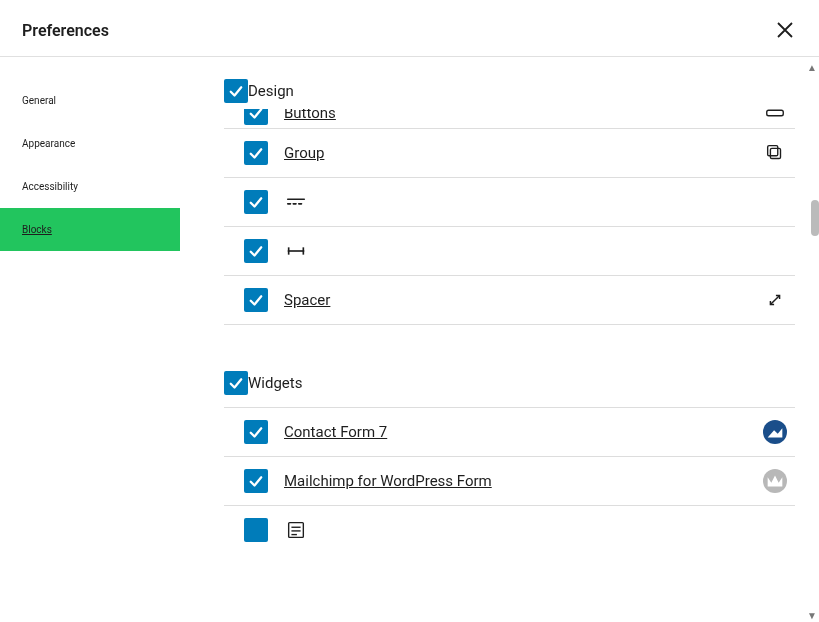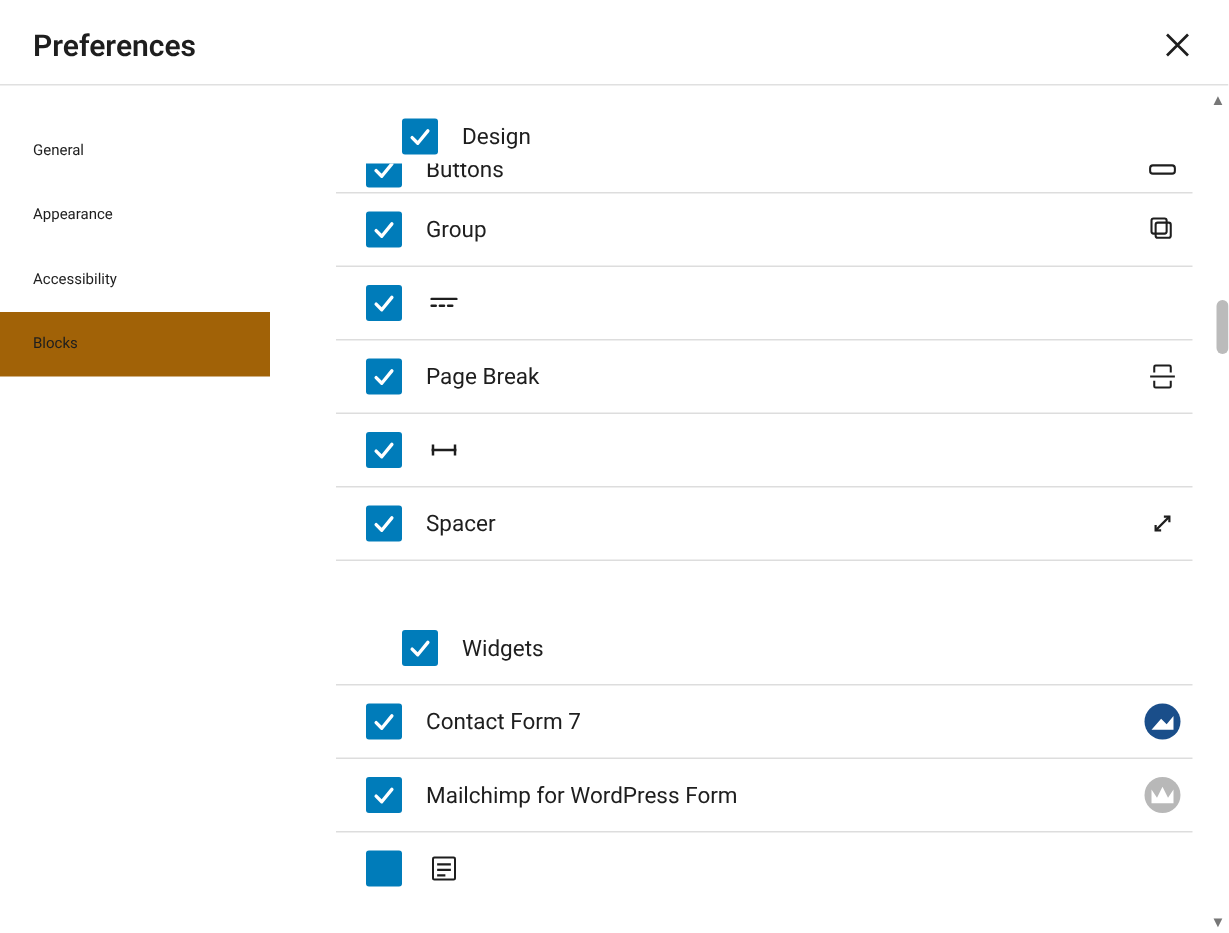--- a/index.html
+++ b/index.html
@@ -1,31 +1,31 @@
 <!DOCTYPE html>
 <html><head>
 <meta charset="utf-8">
 <style>
   * { box-sizing: border-box; }
   html, body { margin: 0; padding: 0; font-family: -apple-system, BlinkMacSystemFont, "Segoe UI", Roboto, sans-serif; color: #1e1e1e; background: #fff; }
   .modal { width: 819px; height: 622px; position: relative; overflow: hidden; }
   .header { display: flex; align-items: center; justify-content: space-between; padding: 18px 22px 14px 22px; border-bottom: 1px solid #e0e0e0; }
-  .title { font-size: 20px; font-weight: 600; }
+  .title { font-size: 16px; font-weight: 600; }
   .close { width: 24px; height: 24px; display: flex; align-items: center; justify-content: center; cursor: pointer; }
   .body { display: flex; height: calc(100% - 60px); }
   .sidebar { width: 180px; flex-shrink: 0; padding-top: 22px; }
   .sidebar-item { padding: 16px 22px; font-size: 10px; cursor: pointer; }
-  .sidebar-item.active { background: #a16207; }
+  .sidebar-item.active { background: #22c55e; text-decoration: underline; }
   .content { flex: 1; overflow-y: auto; padding: 10px 24px 0 44px; position: relative; }
-  .cat-header { display: flex; align-items: center; gap: 16px; padding: 12px 0; font-size: 15px; font-weight: 400; margin-left: 44px; }
+  .cat-header { display: flex; align-items: center; padding: 12px 0; font-size: 15px; font-weight: 400; }
   .check { width: 24px; height: 24px; border-radius: 2px; background: #007cba; display: inline-flex; align-items: center; justify-content: center; flex-shrink: 0; cursor: pointer; }
   .check svg { width: 18px; height: 18px; }
   .block-row { display: flex; align-items: center; border-bottom: 1px solid #ddd; padding: 12px 8px 12px 20px; gap: 16px; }
   .block-row.first { border-top: 1px solid #ddd; }
-  .block-label { flex: 1; font-size: 15px; }
+  .block-label { flex: 1; font-size: 15px; text-decoration: underline; }
   .block-icon { width: 24px; height: 24px; display: flex; align-items: center; justify-content: center; }
   .block-icon svg { width: 22px; height: 22px; }
   .icon-circle { width: 24px; height: 24px; border-radius: 50%; display: flex; align-items: center; justify-content: center; }
   .scroll-track { position: absolute; right: 0; top: 60px; width: 14px; height: 562px; }
   .scroll-up, .scroll-down { position: absolute; width: 14px; height: 14px; color: #777; display: flex; align-items: center; justify-content: center; font-size: 10px; cursor: pointer; }
   .scroll-up { top: 0; }
   .scroll-down { bottom: 0; }
   .scroll-thumb { position: absolute; right: 0; width: 8px; height: 36px; background: #bbb; border-radius: 4px; top: 140px; cursor: pointer; }
   .cat-gap { height: 34px; }
 </style>
@@ -100,34 +100,20 @@
         <span class="block-icon">
           <svg viewBox="0 0 24 24" fill="none" stroke="#1e1e1e" stroke-width="1.8" stroke-linecap="round">
               <line x1="3" y1="9" x2="21" y2="9"></line>
               <line x1="3" y1="14" x2="6" y2="14"></line>
               <line x1="9" y1="14" x2="12" y2="14"></line>
               <line x1="15" y1="14" x2="18" y2="14"></line>
             </svg>
         </span>
       </div>
 
-      <div class="block-row">
-        <span class="check">
-          <svg viewBox="0 0 24 24" fill="none" stroke="#fff" stroke-width="3" stroke-linecap="round" stroke-linejoin="round">
-              <polyline points="5 13 10 18 19 7"></polyline>
-            </svg>
-        </span>
-        <span class="block-label">Page Break</span>
-        <span class="block-icon">
-          <svg viewBox="0 0 24 24" fill="none" stroke="#1e1e1e" stroke-width="1.5">
-              <path d="M6 9 V5 a1 1 0 0 1 1-1 h10 a1 1 0 0 1 1 1 v4 M6 15 v4 a1 1 0 0 0 1 1 h10 a1 1 0 0 0 1-1 v-4"></path>
-              <line x1="3" y1="12" x2="21" y2="12"></line>
-            </svg>
-        </span>
-      </div>
 
       <div class="block-row">
         <span class="check">
           <svg viewBox="0 0 24 24" fill="none" stroke="#fff" stroke-width="3" stroke-linecap="round" stroke-linejoin="round">
               <polyline points="5 13 10 18 19 7"></polyline>
             </svg>
         </span>
         <span class="block-icon">
           <svg viewBox="0 0 24 24" fill="none" stroke="#1e1e1e" stroke-width="1.8">
               <line x1="3" y1="12" x2="21" y2="12"></line>

